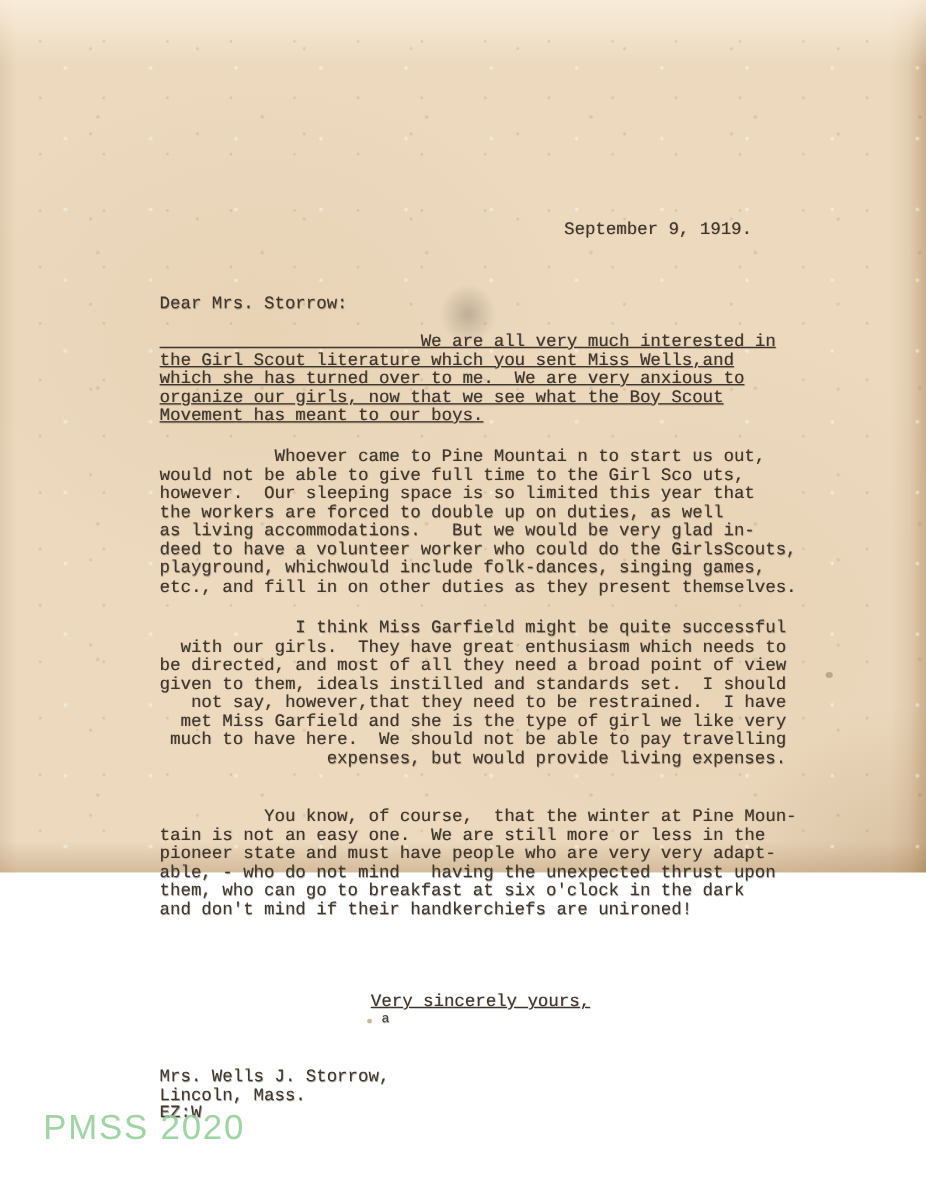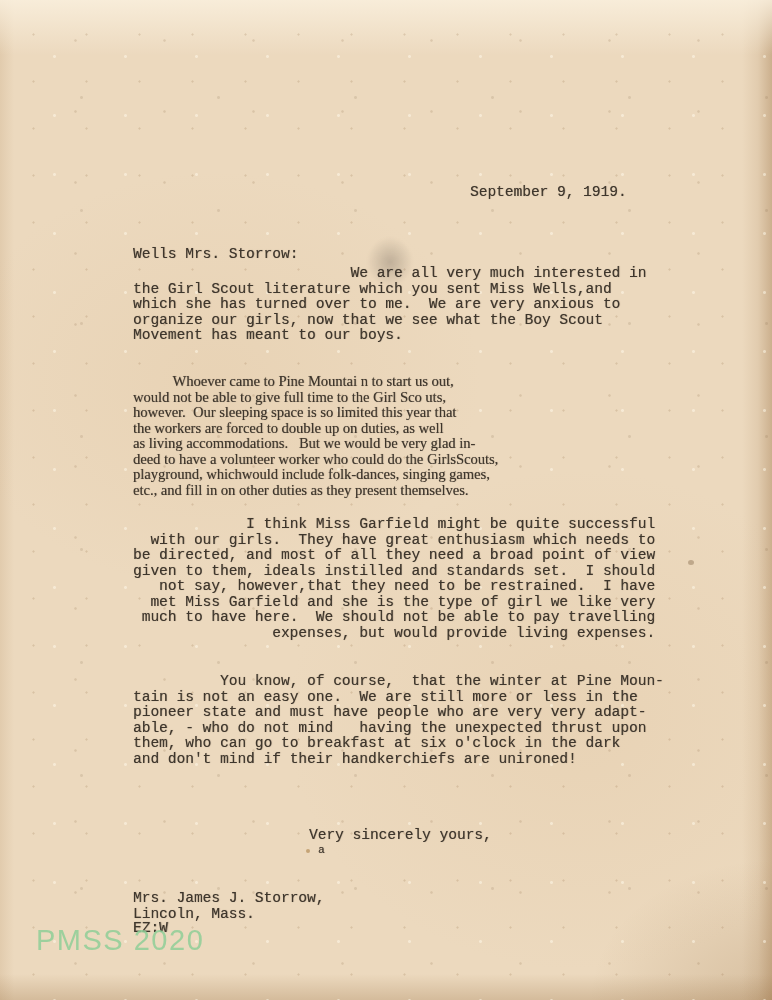--- a/index.html
+++ b/index.html
@@ -2,21 +2,21 @@
 <html><head>
 <meta charset="utf-8">
 <style>
   html,body{margin:0;padding:0;}
   body{
     width:772px;height:1000px;overflow:hidden;
     font-family:"Liberation Mono","DejaVu Sans Mono",monospace;
     background:#b9a karma;
   }
   .scan{
-    position:relative;width:772px;height:1000px;
+    position:relative;width:772px;height:727px;
     background-color:#ecd9be;
     background-image:
       
       radial-gradient(circle, rgba(140,100,60,.20) 0 .7px, transparent 1.5px),
       radial-gradient(circle, rgba(120,85,50,.16) 0 .8px, transparent 1.7px),
       radial-gradient(circle, rgba(100,70,40,.13) 0 1px, transparent 2px),
       radial-gradient(circle, rgba(255,250,235,.5) 0 1px, transparent 2px),
       
       radial-gradient(ellipse 380px 300px at 28% 38%, rgba(214,182,140,.18), transparent 70%),
       radial-gradient(ellipse 420px 360px at 75% 72%, rgba(212,178,134,.16), transparent 70%),
@@ -42,26 +42,26 @@
     color:#3e362c;
     font-size:14.5px;
     line-height:15.5px;
     white-space:pre;
     text-shadow:0.4px 0.4px 0.7px rgba(60,50,40,.55);
     letter-spacing:0px;
   }
   .para{left:133px;}
   .date-line{left:470px;top:185px;}
   .salutation{left:133px;top:247px;}
-  .p1{top:266px;}
-  .p2{top:374px;font-family:Liberation Serif, serif;}
+  .p1{top:278px;text-decoration:underline;}
+  .p2{top:374px;}
   .p3{top:517px;text-align:right;}
   .p4{top:674px;}
   .p5{top:750px;}
-  .closing{left:309px;top:828px;}
+  .closing{left:309px;top:828px;text-decoration:underline;}
   .closing-mark{left:318px;top:845px;font-size:11px;line-height:11px;}
   .sig1{left:133px;top:891px;}
   .sig2{left:133px;top:907px;text-align:right;}
   .sig3{left:133px;top:921px;font-weight:normal;text-shadow:0.6px 0.4px 0.8px rgba(60,50,40,.6);}
   .watermark{
     position:absolute;left:36px;top:924px;
     font-family:Liberation Sans, sans-serif;
     font-size:29px;letter-spacing:1.5px;
     color:rgba(146,206,152,.88);
     text-shadow:none;white-space:pre;
@@ -81,21 +81,21 @@
 <body>
 
 <div class="scan">
 
   <div class="smudge"></div>
   <div class="blemish" style="left:688px;top:560px;"></div>
   <div class="blemish" style="left:306px;top:849px;width:4px;height:4px;background:rgba(150,100,30,.45);"></div>
 
   <div class="txt date-line">September 9, 1919.</div>
 
-  <div class="txt salutation">Wells Mrs. Storrow:</div>
+  <div class="txt salutation">Dear Mrs. Storrow:</div>
 
   <div class="txt para p1">                         We are all very much interested in
 the Girl Scout literature which you sent Miss Wells,and
 which she has turned over to me.  We are very anxious to
 organize our girls, now that we see what the Boy Scout
 Movement has meant to our boys.</div>
 
   <div class="txt para p2">           Whoever came to Pine Mountai n to start us out,
 would not be able to give full time to the Girl Sco uts,
 however.  Our sleeping space is so limited this year that
@@ -118,19 +118,19 @@
 tain is not an easy one.  We are still more or less in the
 pioneer state and must have people who are very very adapt-
 able, - who do not mind   having the unexpected thrust upon
 them, who can go to breakfast at six o'clock in the dark
 and don't mind if their handkerchiefs are unironed!</div>
 
 
   <div class="txt closing">Very sincerely yours,</div>
   <div class="txt closing-mark">a</div>
 
-  <div class="txt sig1">Mrs. James J. Storrow,</div>
+  <div class="txt sig1">Mrs. Wells J. Storrow,</div>
   <div class="txt sig2">Lincoln, Mass.</div>
   <div class="txt sig3">EZ:W</div>
 
   <div class="watermark">PMSS 2020</div>
 
 </div>
 
 </body></html>

